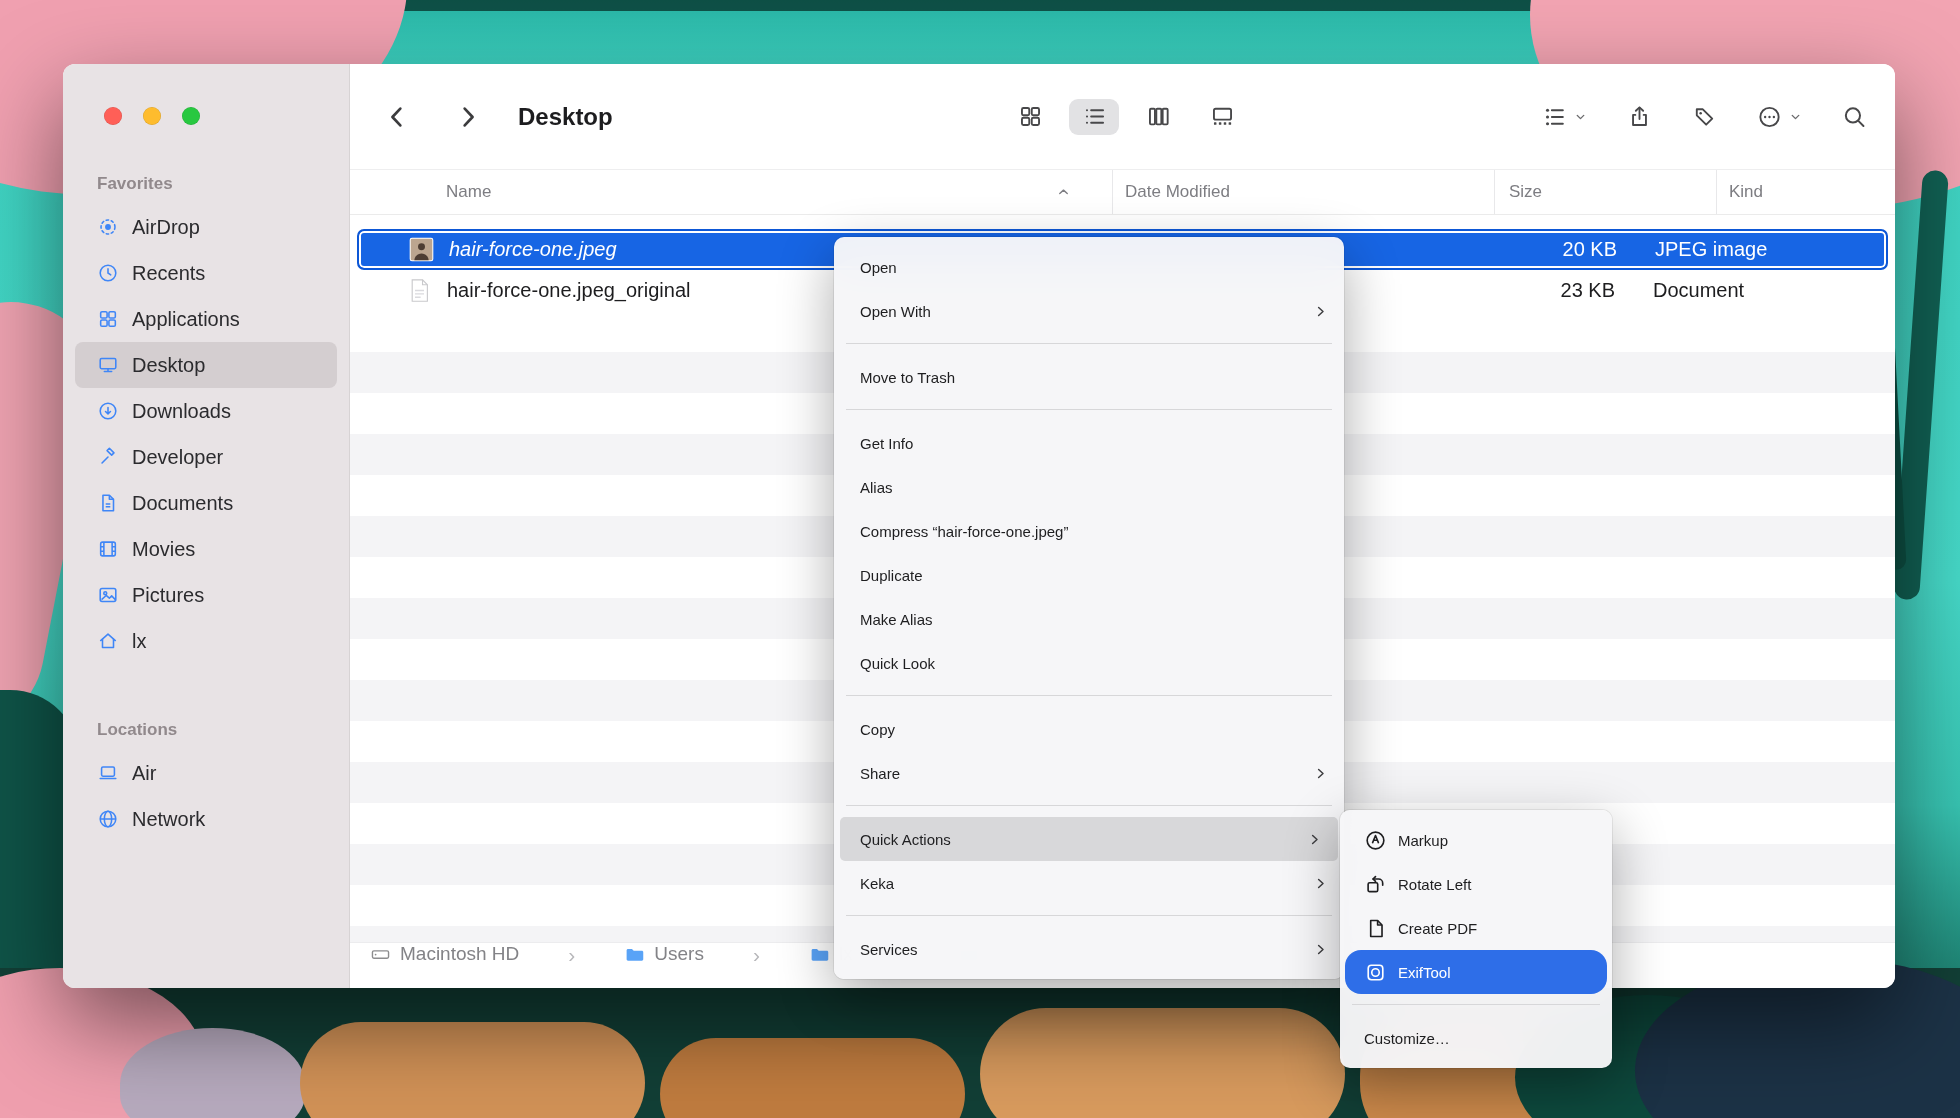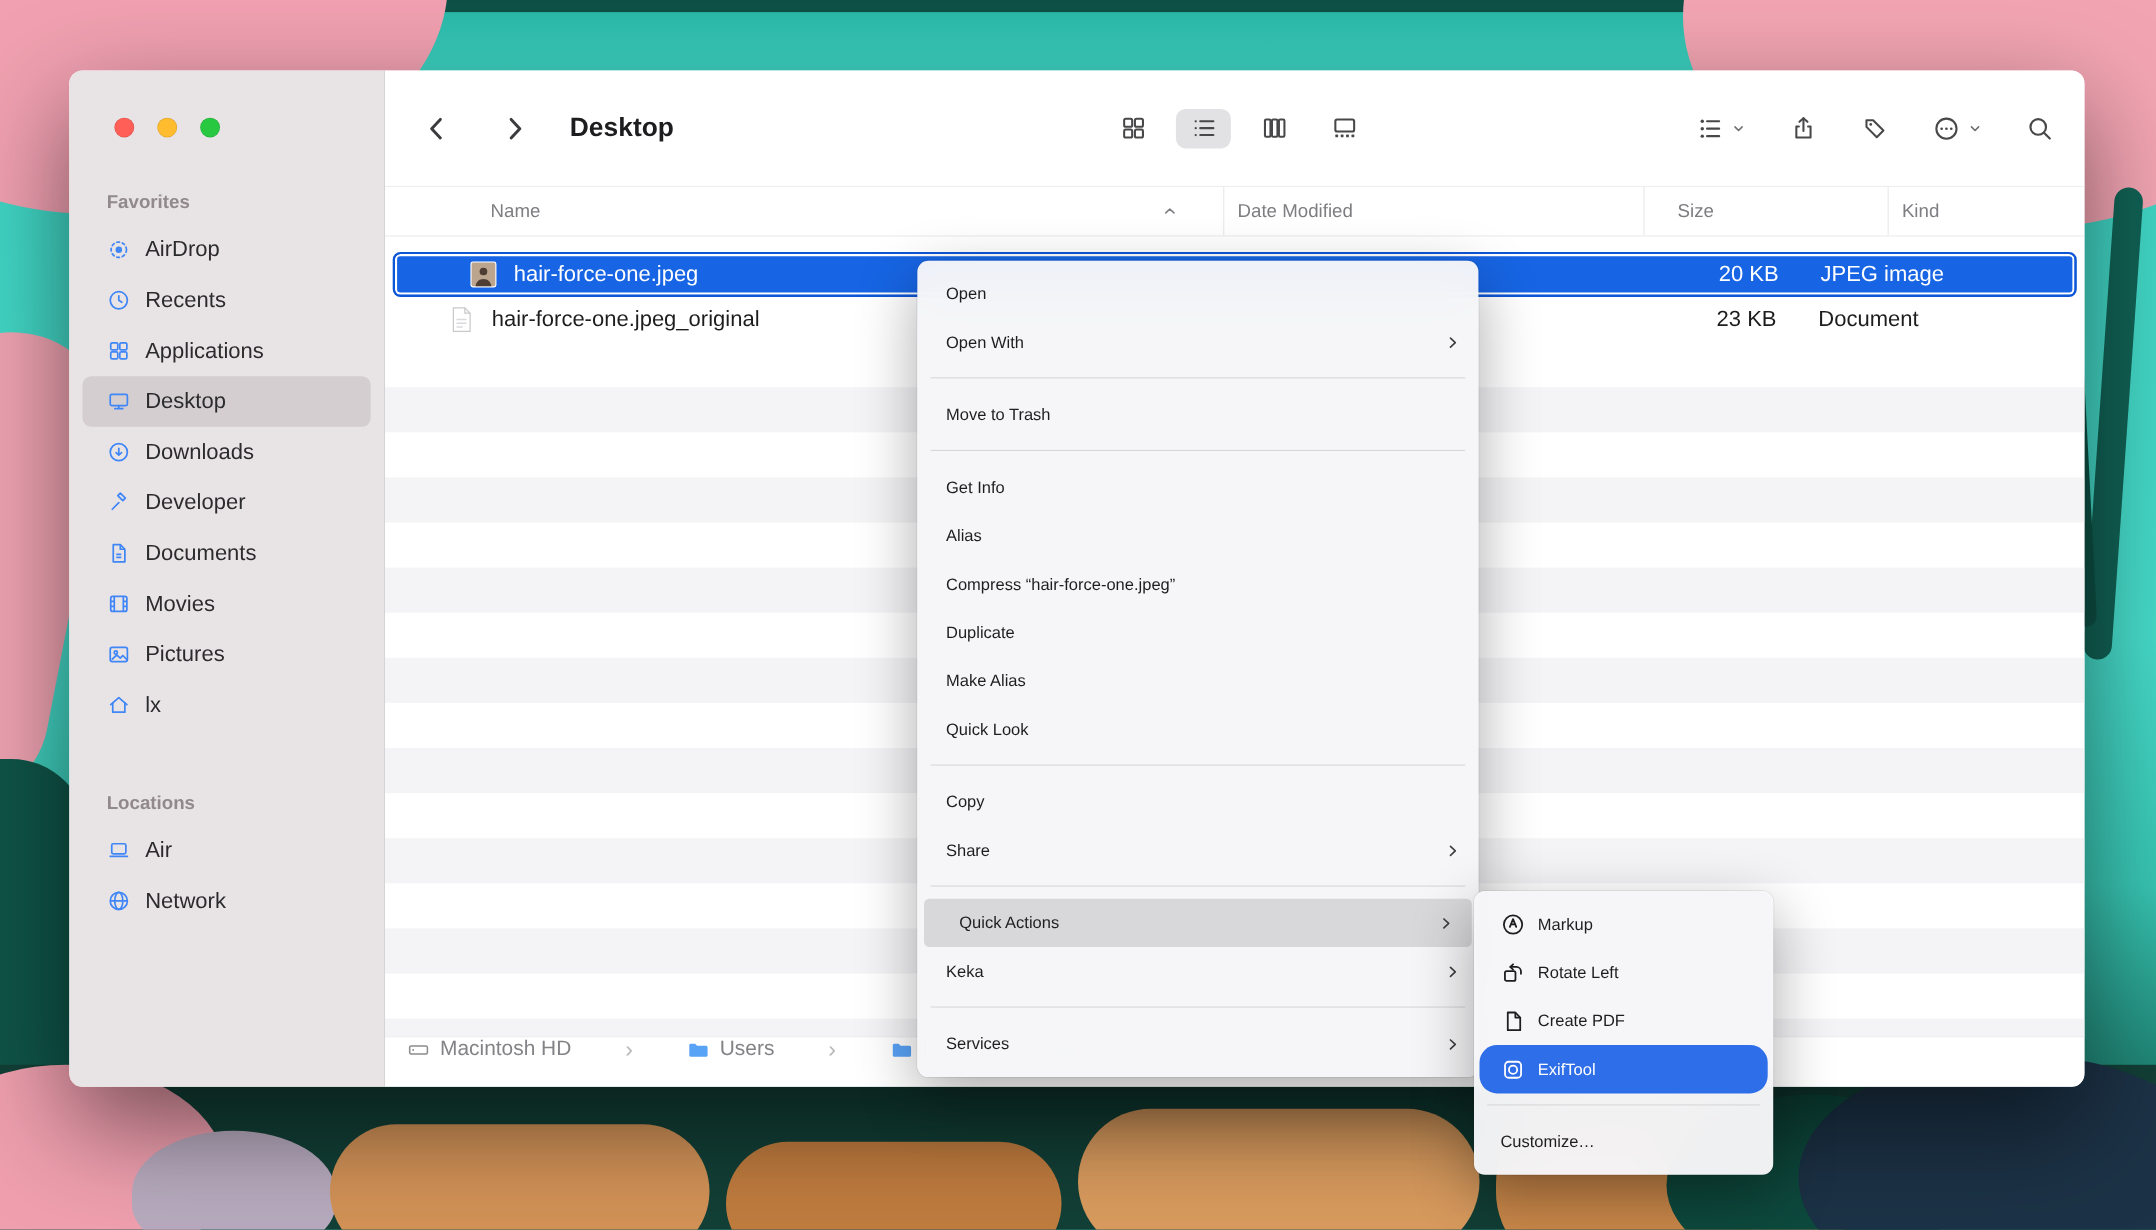--- a/index.html
+++ b/index.html
@@ -59,35 +59,35 @@
   .vbtn.active { background:#e2e2e4; }
   .right-controls { right:28px; gap:40px; }
   .tbtn { display:flex; align-items:center; gap:7px; }
 
   
   .cols-header { height:45px; flex-shrink:0; display:flex; align-items:stretch; border-bottom:1px solid #ebebeb;
     color:#7d7d82; font-size:17px;gap:25px; }
   .hc { display:flex; align-items:center; }
   .col-name { width:737px; padding-left:96px; position:relative; }
   .col-date { width:357px; padding-left:12px; border-left:1px solid #e8e8ea; }
-  .col-size { width:197px; padding-left:30px; border-left:1px solid #e8e8ea; }
+  .col-size { width:197px; padding-left:14px; border-left:1px solid #e8e8ea; }
   .col-kind { flex:1; padding-left:12px; border-left:1px solid #e8e8ea; }
   .caret { position:absolute; right:16px; top:50%; transform:translateY(-50%); display:flex; }
 
   
   .file-list { flex:1; overflow:hidden; padding-top:14px; font-size:20px; color:#1d1d1f; }
   .file-row { height:41px; display:flex; align-items:center; }
   .cell { display:flex; align-items:center; }
   .cell-name { width:737px; padding-left:56px; gap:14px; white-space:nowrap; overflow:hidden; }
   .cell-date { width:357px; }
   .cell-size { width:197px; justify-content:flex-end; padding-right:26px; }
   .cell-kind { flex:1; padding-left:12px; }
   .file-row.selected { margin:0 7px; border-radius:7px; background:#1765e4; border:2px solid #0d57d6;
     box-shadow:inset 0 0 0 2px #fff; color:#fff; }
-  .file-row.selected .cell-name { padding-left:67px; }
+  .file-row.selected .cell-name { padding-left:49px;font-style:italic; }
   .file-row.selected .cell-size { padding-right:33px; }
   .file-row.selected .cell-kind { padding-left:5px; }
   .ficon { width:27px; height:27px; display:flex; flex-shrink:0; }
   .stripe { height:41px; }
   .stripe.alt { background:#f4f4f6; }
 
   
   .path-bar { height:46px; flex-shrink:0; border-top:1px solid #ececee; display:flex; align-items:flex-start;
     padding-left:20px; color:#838387; font-size:19px;gap:37px; }
   .pitem { display:flex; align-items:center; gap:9px; white-space:nowrap; }
@@ -96,21 +96,21 @@
 
   
   .menu { position:absolute; background:rgba(246,246,248,.97); border-radius:10px; padding:8px 0;
     box-shadow:0 18px 55px rgba(0,0,0,.33), 0 0 0 1px rgba(0,0,0,.07); font-size:15px; color:#1e1e20;
     backdrop-filter:blur(22px); }
   .context-menu { left:834px; top:237px; width:510px; z-index:10; }
   .submenu { left:1340px; top:810px; width:272px; z-index:11; }
   .menu-item { height:44px; display:flex; align-items:center; padding:0 16px 0 26px; }
   .menu-sep { height:1px; background:#d7d7d9; margin:10px 12px 11px; }
   .marrow { margin-left:auto; display:flex; }
-  .menu-item.hl { margin:0 6px; padding-left:32px; border-radius:5px; background:#d8d8da; }
+  .menu-item.hl { margin:0 6px; padding-left:20px; border-radius:5px; background:#d8d8da; }
   .sub-item { padding-left:24px; gap:11px; }
   .micon { width:23px; height:23px; display:flex; flex-shrink:0; align-items:center; justify-content:center; }
   .sub-item.sub-sel { margin:0 5px; padding-left:19px; border-radius:16px; background:#2e6ee8; color:#fff; }
 </style>
 </head>
 <body>
 
 <div class="wallpaper">
   <div class="wp wp-strip"></div>
   <div class="wp wp-dark-tl"></div>

